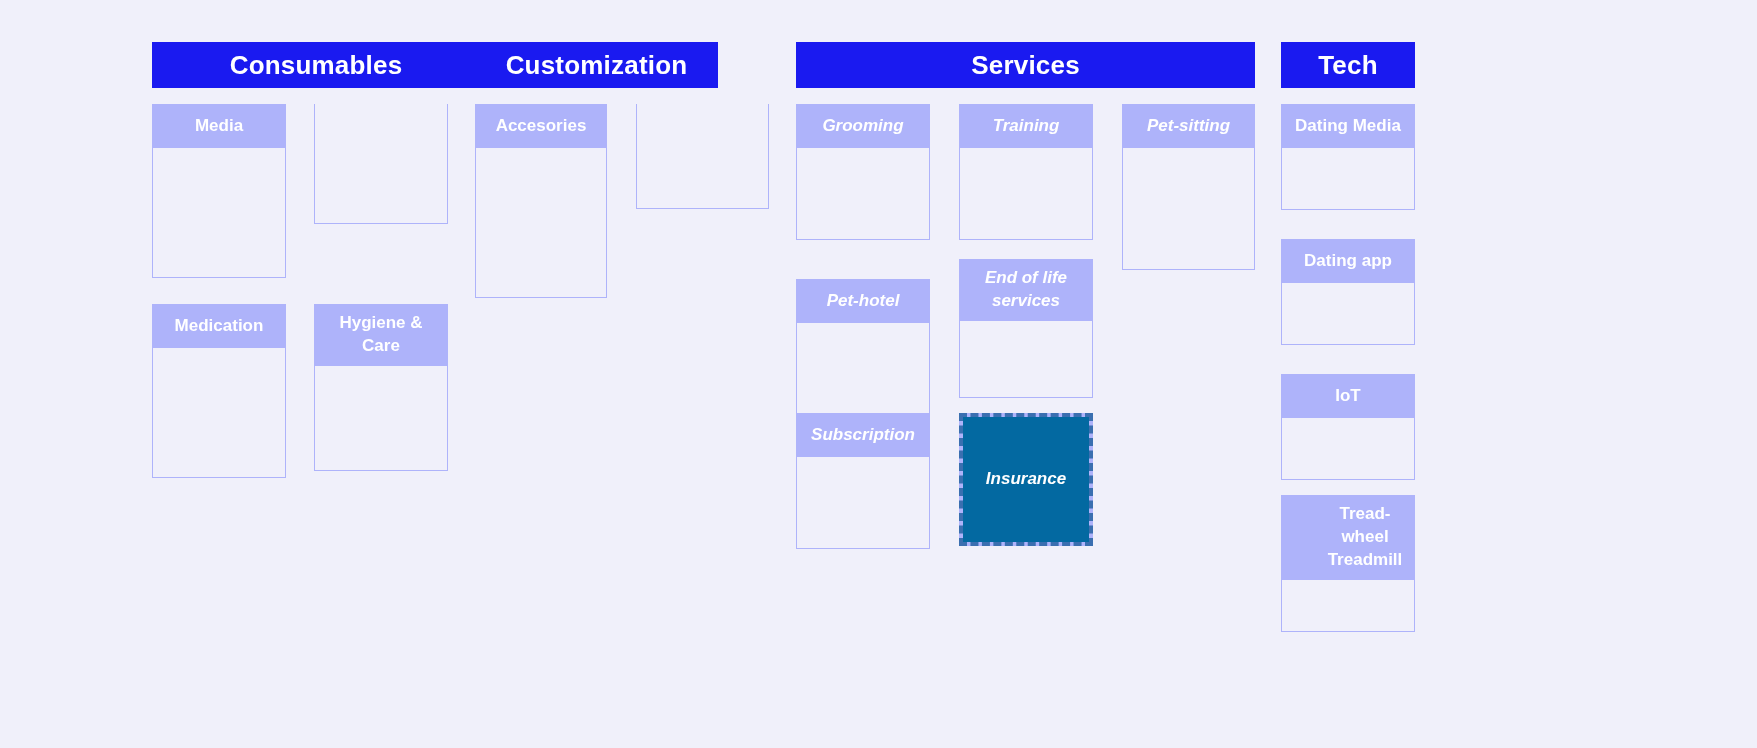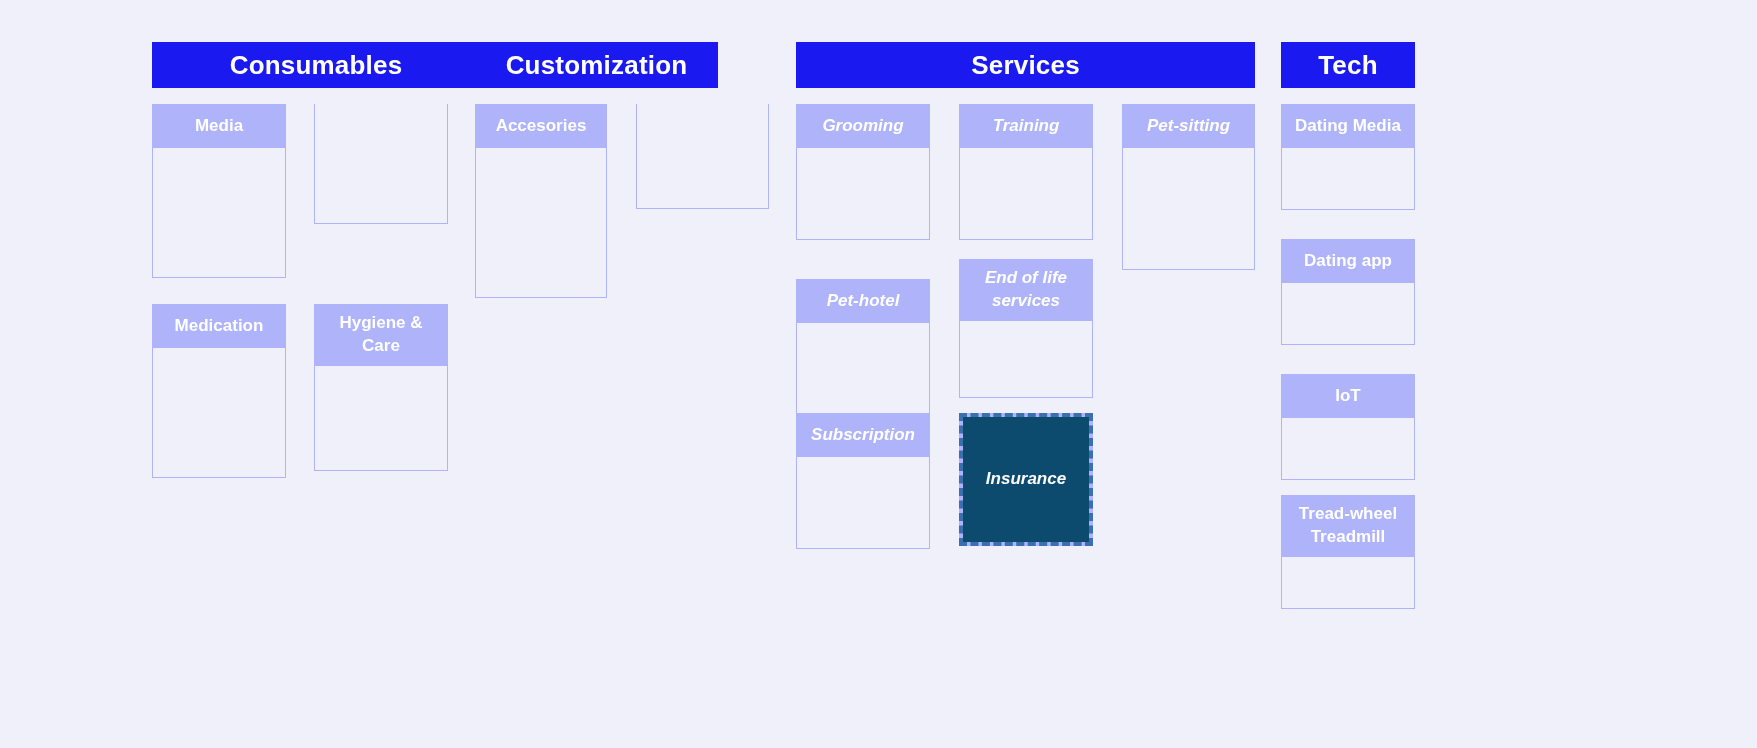--- a/index.html
+++ b/index.html
@@ -61,21 +61,21 @@
     border: 1px solid #aeb3fa;
     border-top: none;
   }
 
   
   .card.highlight {
     border: 4px dashed #3a6fb0;
     background: #aeb3fa;
   }
   .card.highlight .card-title {
-    background: #0c4a6e;
+    background: #0369a1;
     min-height: 0;
     height: 100%;
   }
 </style>
 </head>
 <body>
 
 <div class="board">
 
   <div class="group" style="left:152px; top:42px; width:328px;">
@@ -181,21 +181,21 @@
         </div>
         <div class="card" style="top:135px;">
           <div class="card-title">Dating app</div>
           <div class="card-body" style="height:62px;"></div>
         </div>
         <div class="card" style="top:270px;">
           <div class="card-title">IoT</div>
           <div class="card-body" style="height:62px;"></div>
         </div>
         <div class="card" style="top:391px;">
-          <div class="card-title" style="min-height:60px;">Tread-wheel Treadmill</div>
+          <div class="card-title" style="min-height:60px;padding-left:40px;">Tread-wheel Treadmill</div>
           <div class="card-body" style="height:52px;"></div>
         </div>
       </div>
 
     </div>
   </div>
 
 </div>
 
 </body></html>

